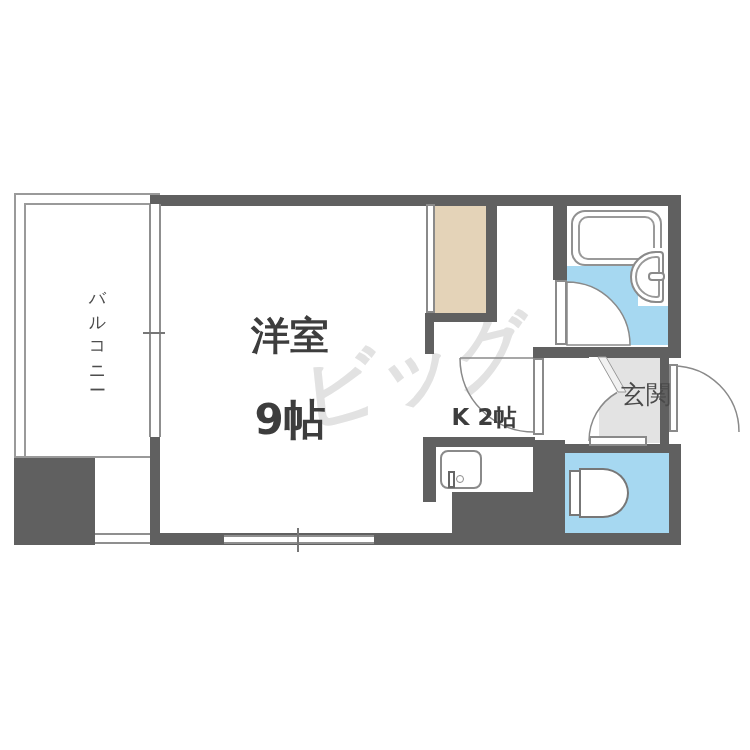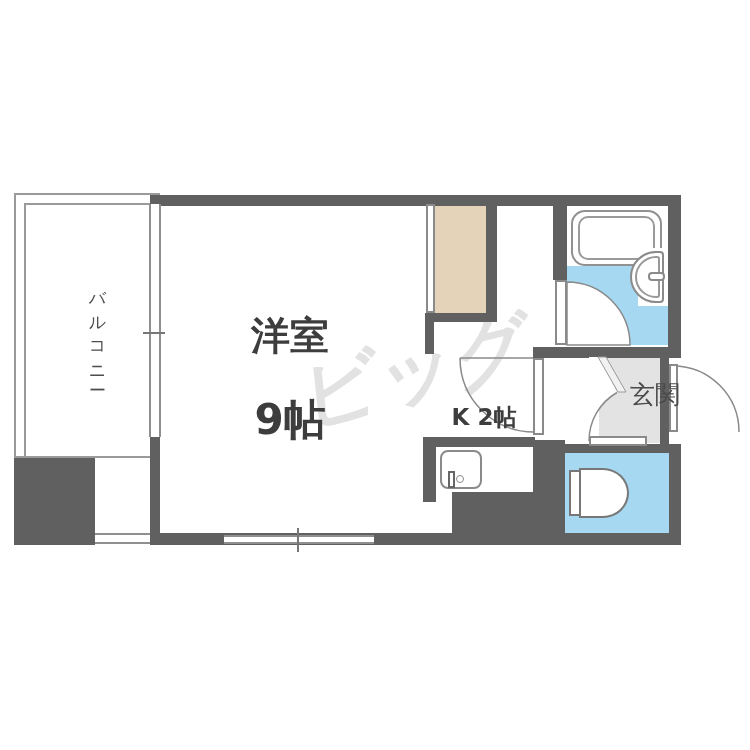--- a/index.html
+++ b/index.html
@@ -92,15 +92,15 @@
   <div class="room-label" style="left:62px; top:258px; width:48px; height:150px; writing-mode:vertical-rl;
               font-size:17px; letter-spacing:6px; text-align:center; color:#4d4d4d; z-index:11;">バルコニー</div>
 
   <div class="room-label" style="left:200px; top:316px; width:180px; text-align:center; font-weight:600; z-index:11;">
     <div style="font-size:39px; line-height:1.05;text-align:center;">洋室</div>
     <div style="font-size:42px; line-height:1.1;margin-top:40px;">9帖</div>
   </div>
 
   <div class="room-label" style="left:428px; top:402px; width:112px; text-align:center; font-size:23px; z-index:11;font-weight:bold;">K 2帖</div>
 
-  <div class="room-label" style="left:621px; top:378px; font-size:25px; color:#4a4a4a; white-space:nowrap; z-index:11;margin-left:9px;">玄関</div>
+  <div class="room-label" style="left:621px; top:378px; font-size:25px; color:#4a4a4a; white-space:nowrap; z-index:11;">玄関</div>
 
 </div>
 
 </body></html>

